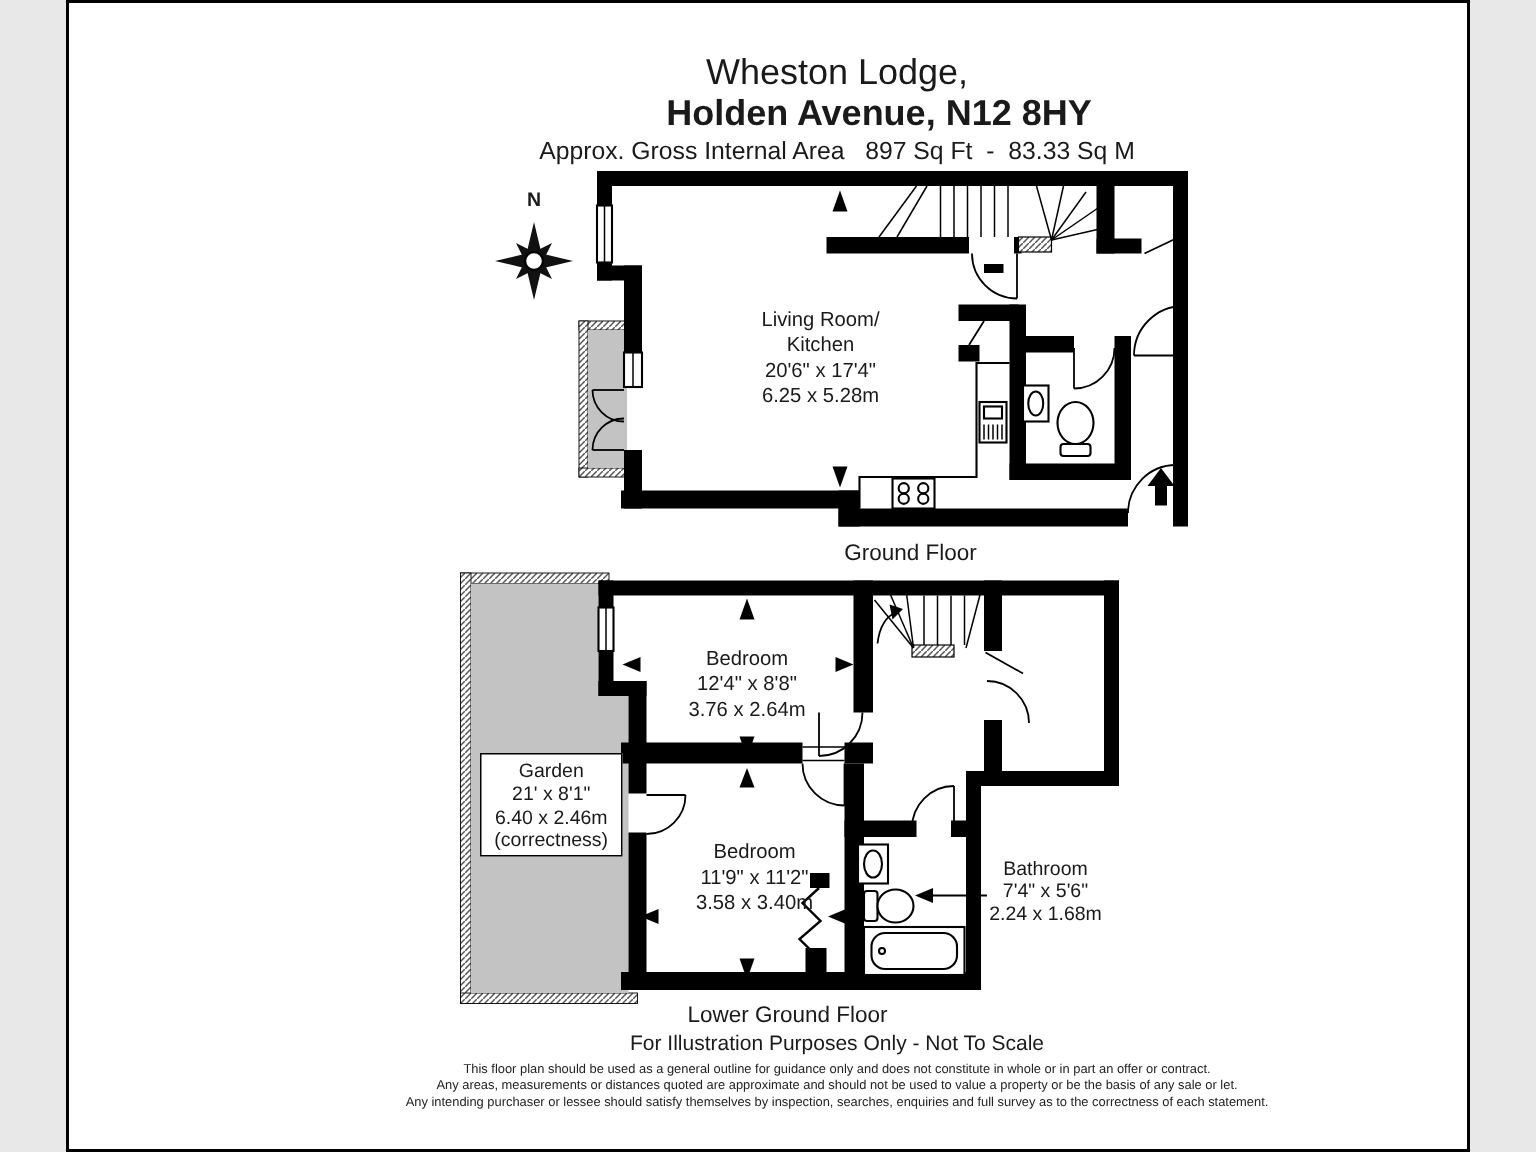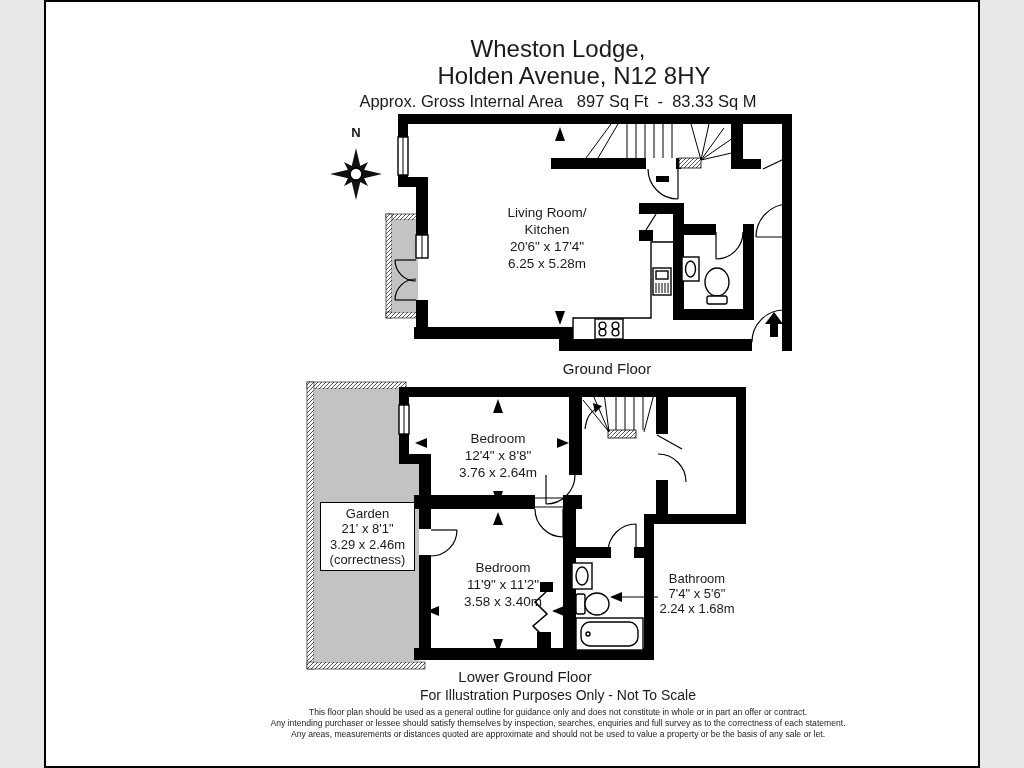--- a/index.html
+++ b/index.html
@@ -268,21 +268,21 @@
       </g>
       <g>
         <polygon class="tri" points="452,510 447,523 457,523"></polygon>
         <polygon class="tri" points="452,651 447,637 457,637"></polygon>
         <polygon class="tri" points="381,609 393,604 393,614"></polygon>
       </g>
     </g>
   </svg>
 
   <div class="txt ctr title-line" style="left:512px;top:33px;">Wheston Lodge,</div>
-  <div class="txt ctr title-line" style="left:528px;top:60px;">Holden Avenue, N12 8HY</div>
+  <div class="txt ctr title-line" style="left:540px;top:60px;font-weight:bold;">Holden Avenue, N12 8HY</div>
   <div class="txt ctr area-line" style="left:512px;top:90px;">Approx. Gross Internal Area   897 Sq Ft  -  83.33 Sq M</div>
 
   <div class="txt ctr north-label" style="left:310px;top:123px;">N</div>
 
   <div class="txt ctr room-label" style="left:501px;top:202px;">
     <div>Living Room/</div>
     <div>Kitchen</div>
     <div>20'6" x 17'4"</div>
     <div>6.25 x 5.28m</div>
   </div>
@@ -297,33 +297,33 @@
 
   <div class="txt ctr room-label" style="left:457px;top:557px;">
     <div>Bedroom</div>
     <div>11'9" x 11'2"</div>
     <div>3.58 x 3.40m</div>
   </div>
 
   <div id="garden-box">
     <div>Garden</div>
     <div>21' x 8'1"</div>
-    <div>3.29 x 2.46m</div>
+    <div>6.40 x 2.46m</div>
     <div>(correctness)</div>
   </div>
 
   <div class="txt ctr small-label" style="left:651px;top:569px;">
     <div>Bathroom</div>
     <div>7'4" x 5'6"</div>
     <div>2.24 x 1.68m</div>
   </div>
 
   <div class="txt ctr caption" style="left:479px;top:666px;">Lower Ground Floor</div>
 
   <div class="txt ctr scale-note" style="left:512px;top:685px;">For Illustration Purposes Only - Not To Scale</div>
 
   <div class="txt ctr" id="footer-disclaimer" style="left:512px;top:705px;">
     <div>This floor plan should be used as a general outline for guidance only and does not constitute in whole or in part an offer or contract.</div>
+    <div>Any areas, measurements or distances quoted are approximate and should not be used to value a property or be the basis of any sale or let.</div>
     <div>Any intending purchaser or lessee should satisfy themselves by inspection, searches, enquiries and full survey as to the correctness of each statement.</div>
-    <div>Any areas, measurements or distances quoted are approximate and should not be used to value a property or be the basis of any sale or let.</div>
   </div>
 
 </div>
 
 </body></html>

